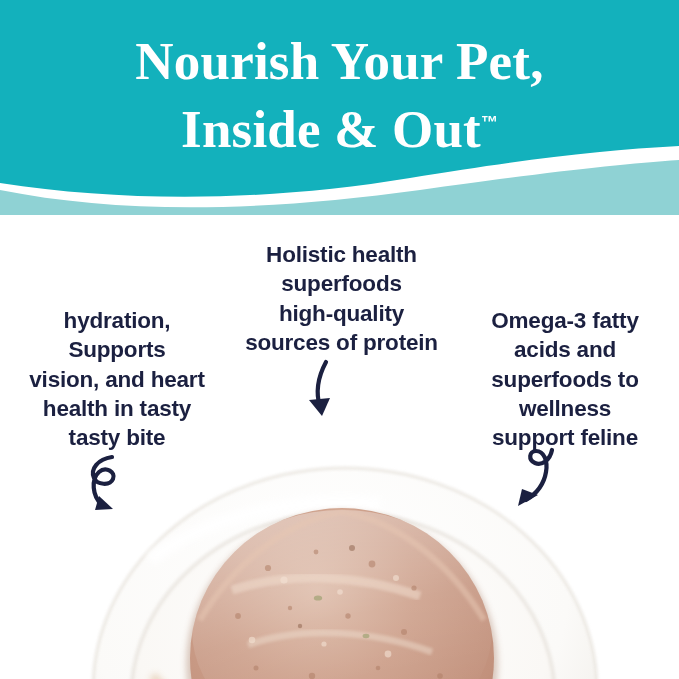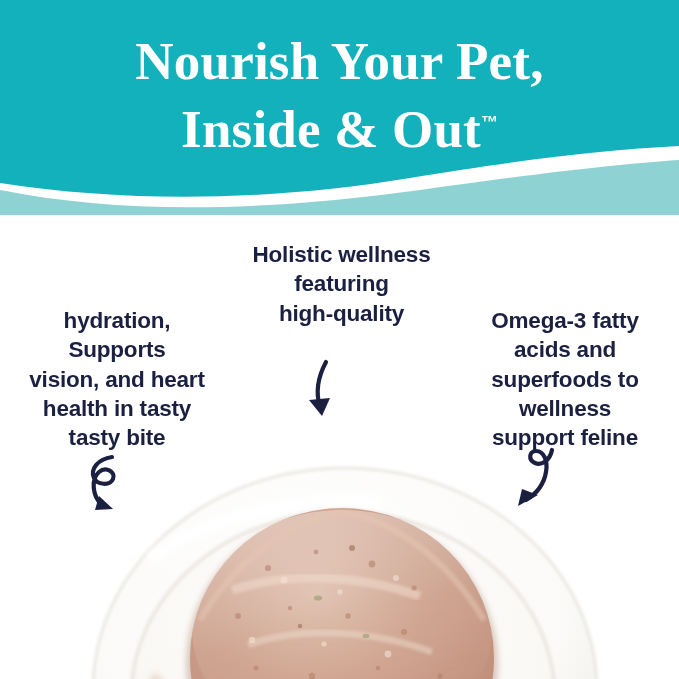--- a/index.html
+++ b/index.html
@@ -248,23 +248,24 @@
 
   <div class="callout" id="callout-left">
     <span>hydration,</span>
     <span>Supports</span>
     <span>vision, and heart</span>
     <span>health in tasty</span>
     <span>tasty bite</span>
   </div>
 
   <div class="callout" id="callout-mid">
-    <span>Holistic wellness</span>
-    <span>featuring</span>
+    <span>Holistic health</span>
+    <span>superfoods</span>
     <span>high-quality</span>
+    <span>sources of protein</span>
   </div>
 
   <div class="callout" id="callout-right">
     <span>Omega-3 fatty</span>
     <span>acids and</span>
     <span>superfoods to</span>
     <span>wellness</span>
     <span>support feline</span>
   </div>
 

